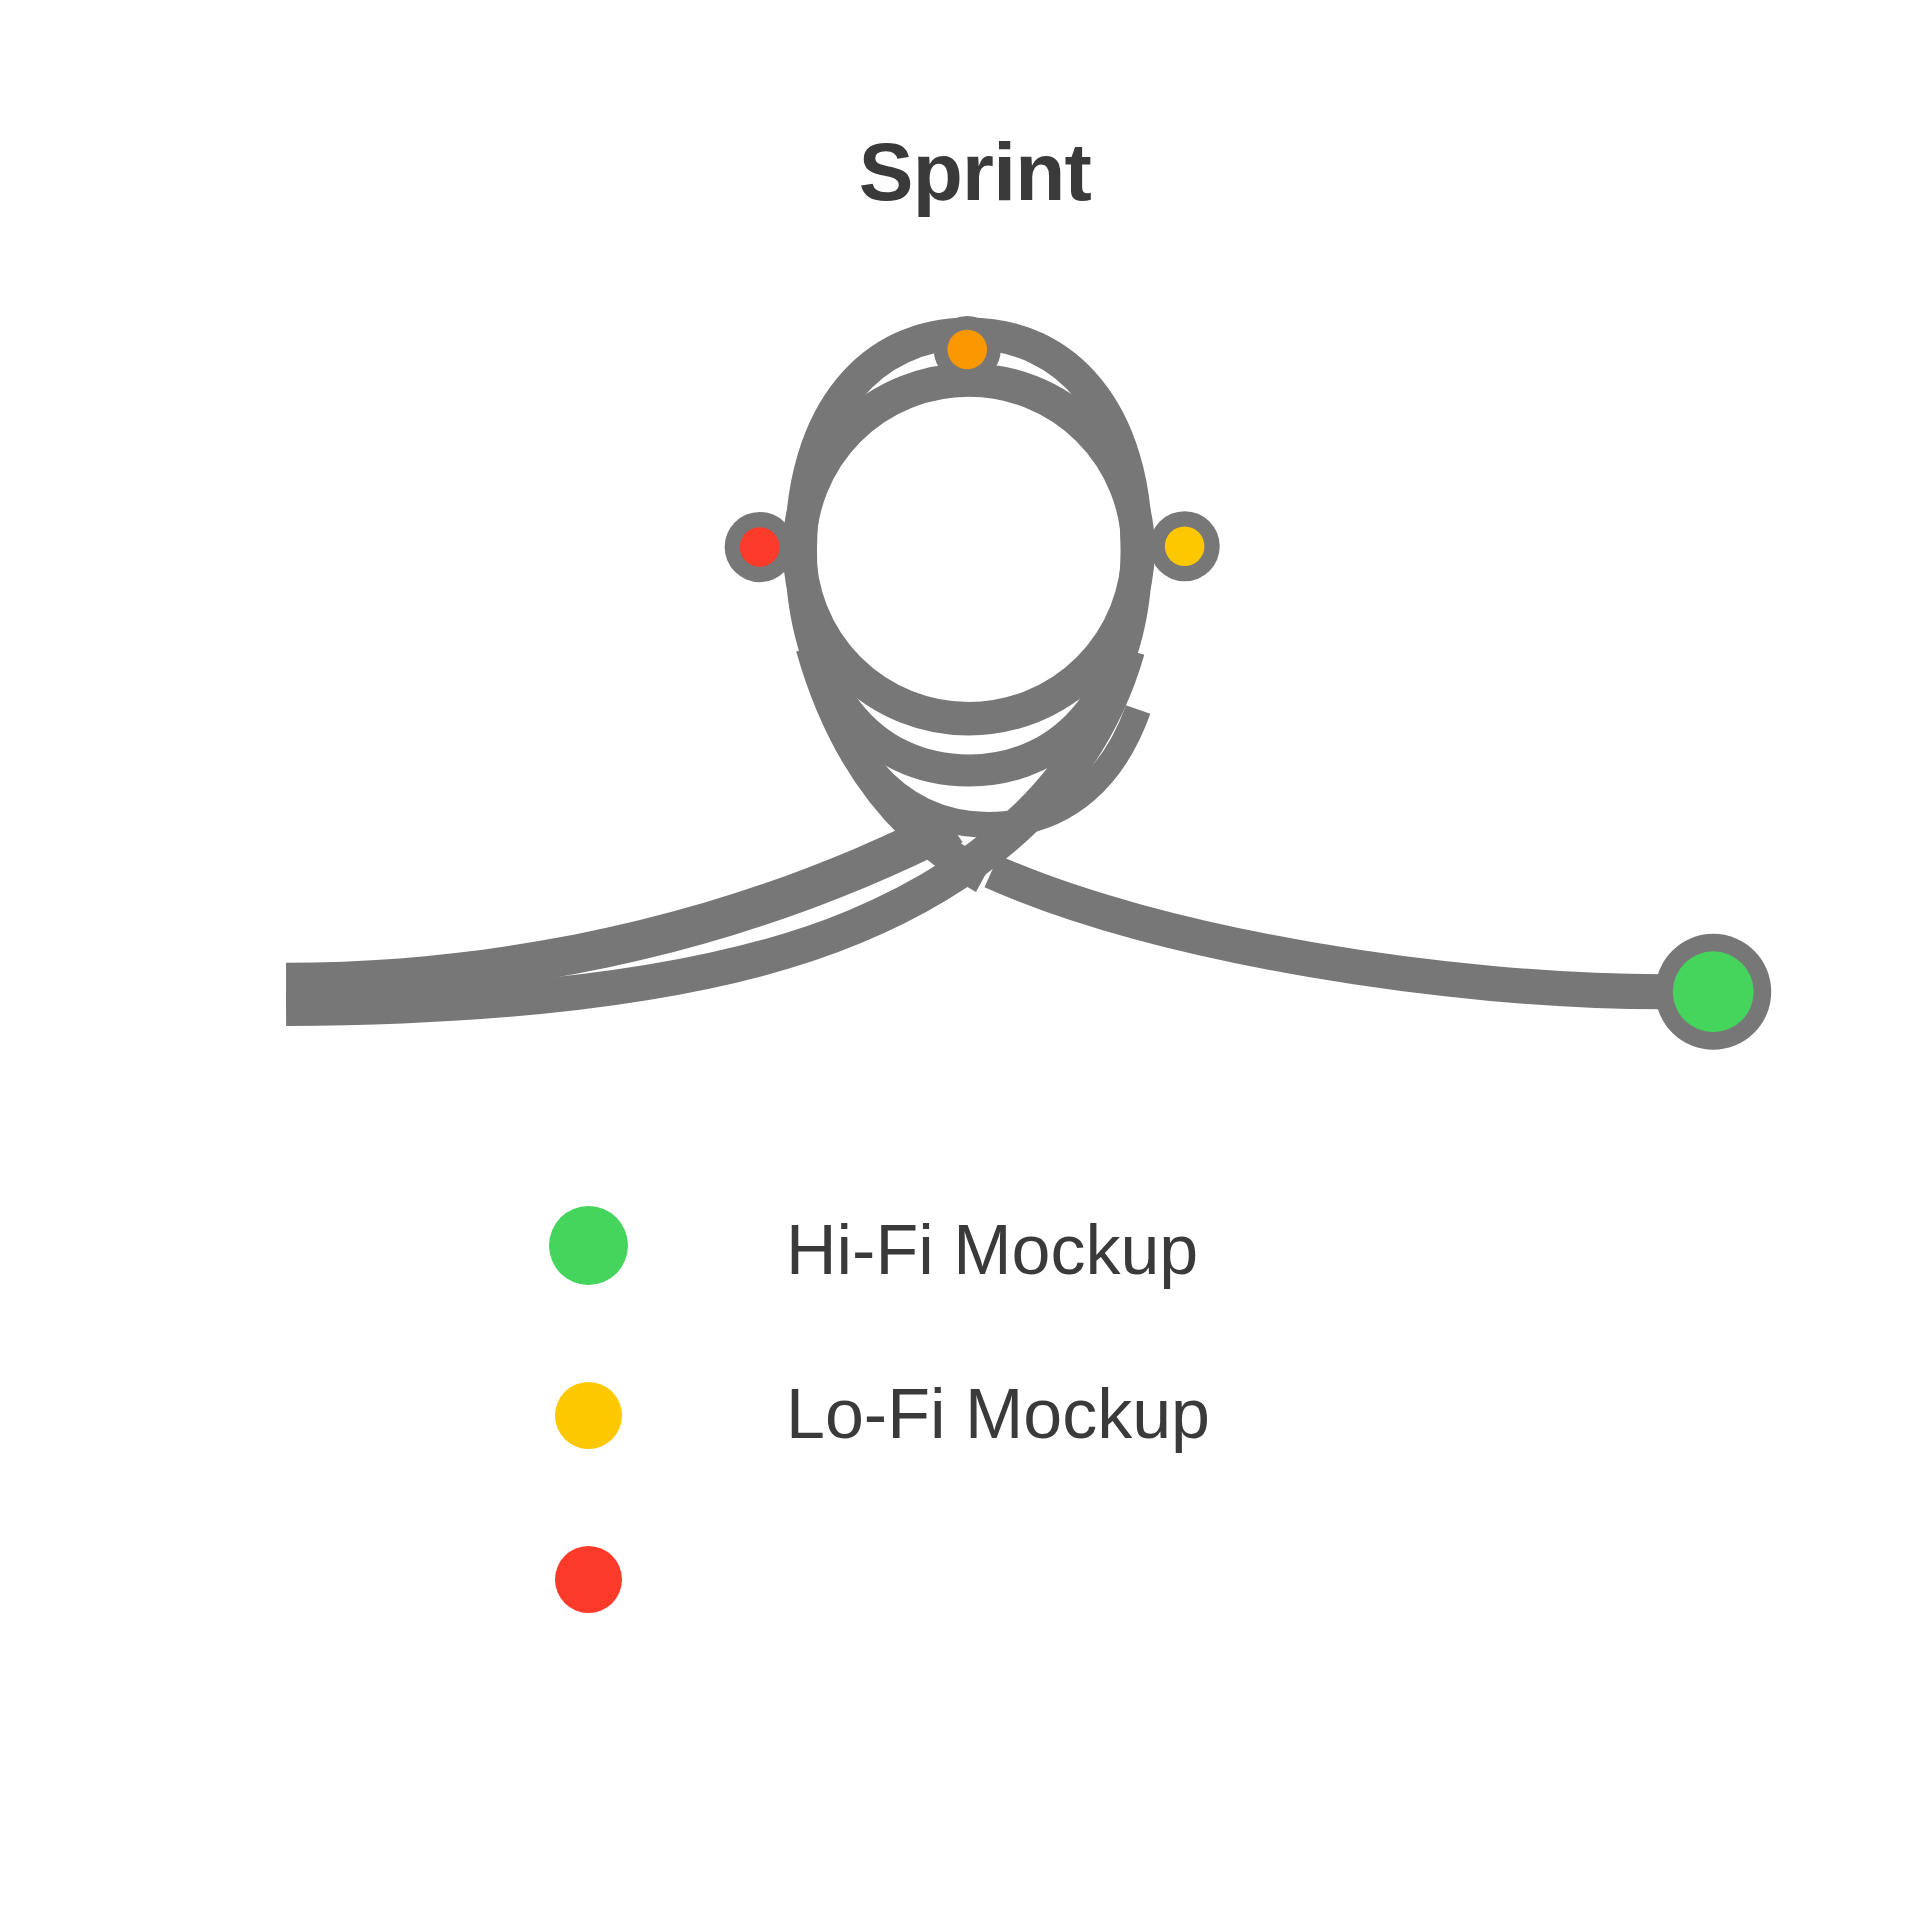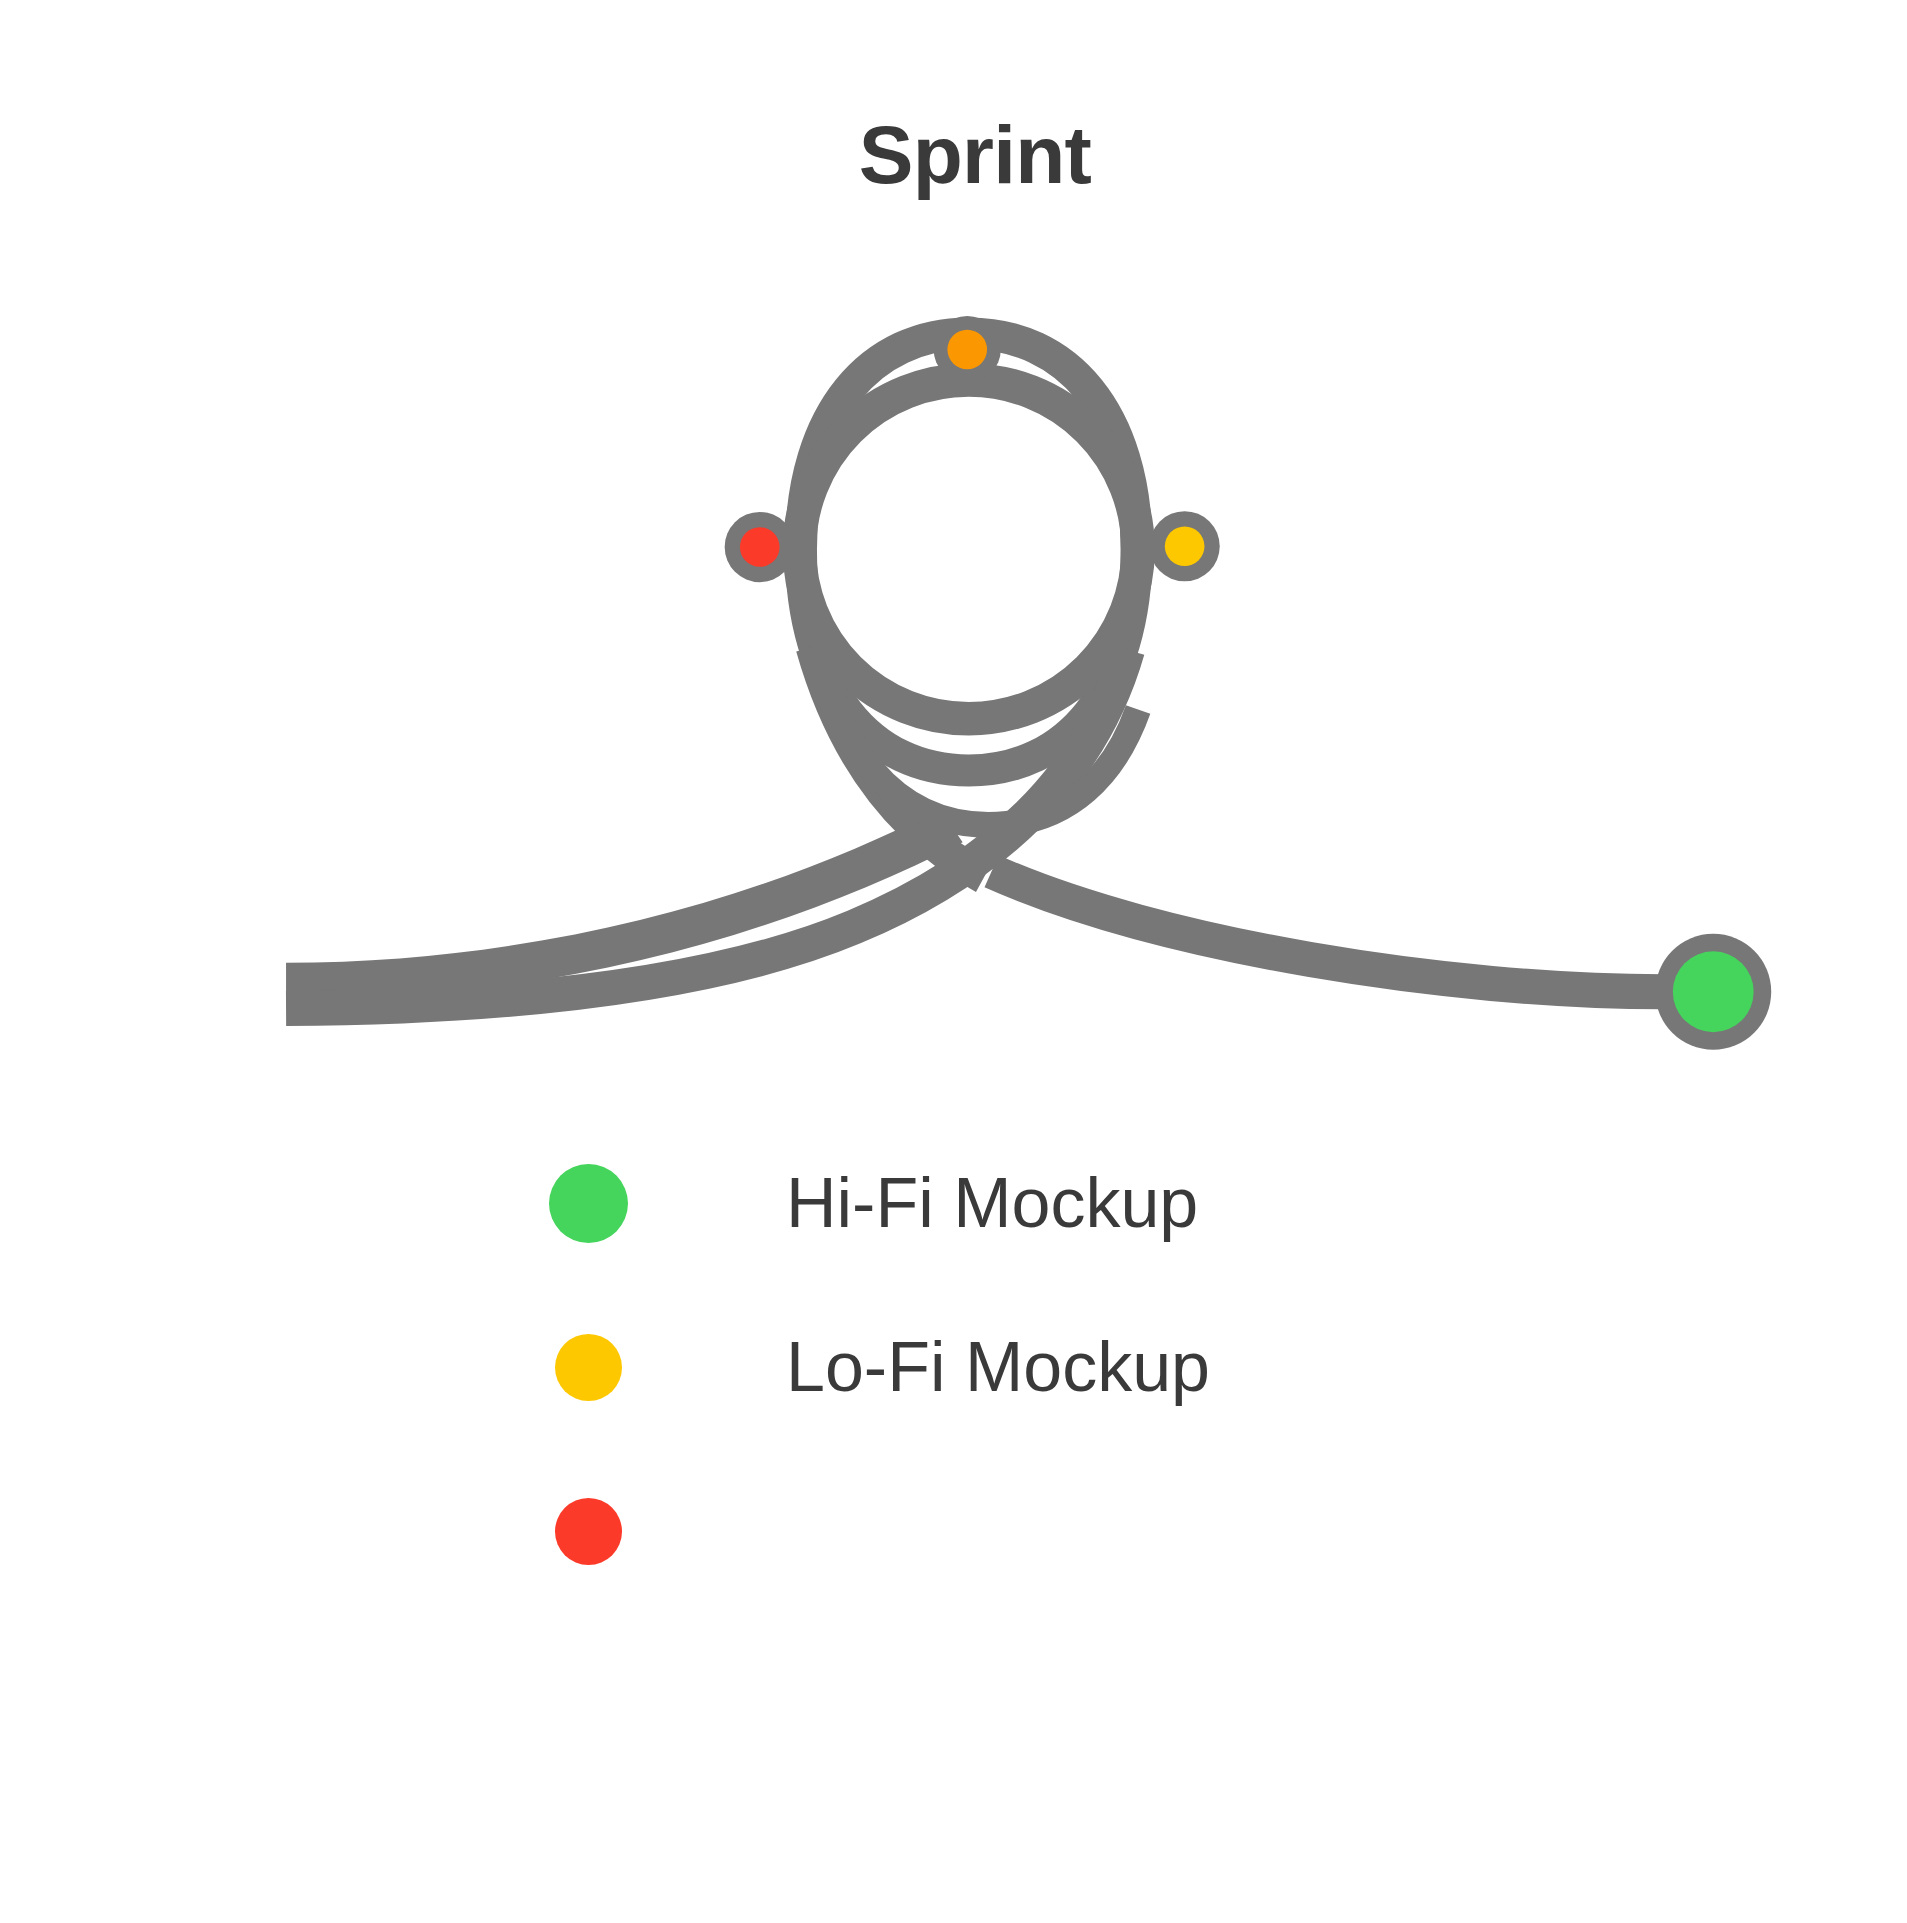--- a/index.html
+++ b/index.html
@@ -35,20 +35,21 @@
     font-size: 82px;
     letter-spacing: -0.8px;
     color: #3a3a3a;
     line-height: 1;
     user-select: none;
   }
   
   .title-inner {
     display: inline-block;
     transform: translateX(21.4px);
+    margin-top: 17px;
   }
 
   
   .diagram-svg {
     position: absolute;
     left: 0;
     top: 0;
     width: 1907px;
     height: 1924px;
     pointer-events: none;
@@ -56,21 +57,21 @@
 
   
   .legend {
     position: absolute;
     left: 549px;
     top: 1121px;
     width: 1068px;
   }
   .legend-row {
     display: flex;
-    align-items: center;
+    align-items: flex-end;
     height: 164px;
   }
   .legend-swatch-wrap {
     width: 153px;
     display: flex;
     align-items: center;
     justify-content: flex-start;
     flex: 0 0 153px;
   }
   .legend-swatch {

